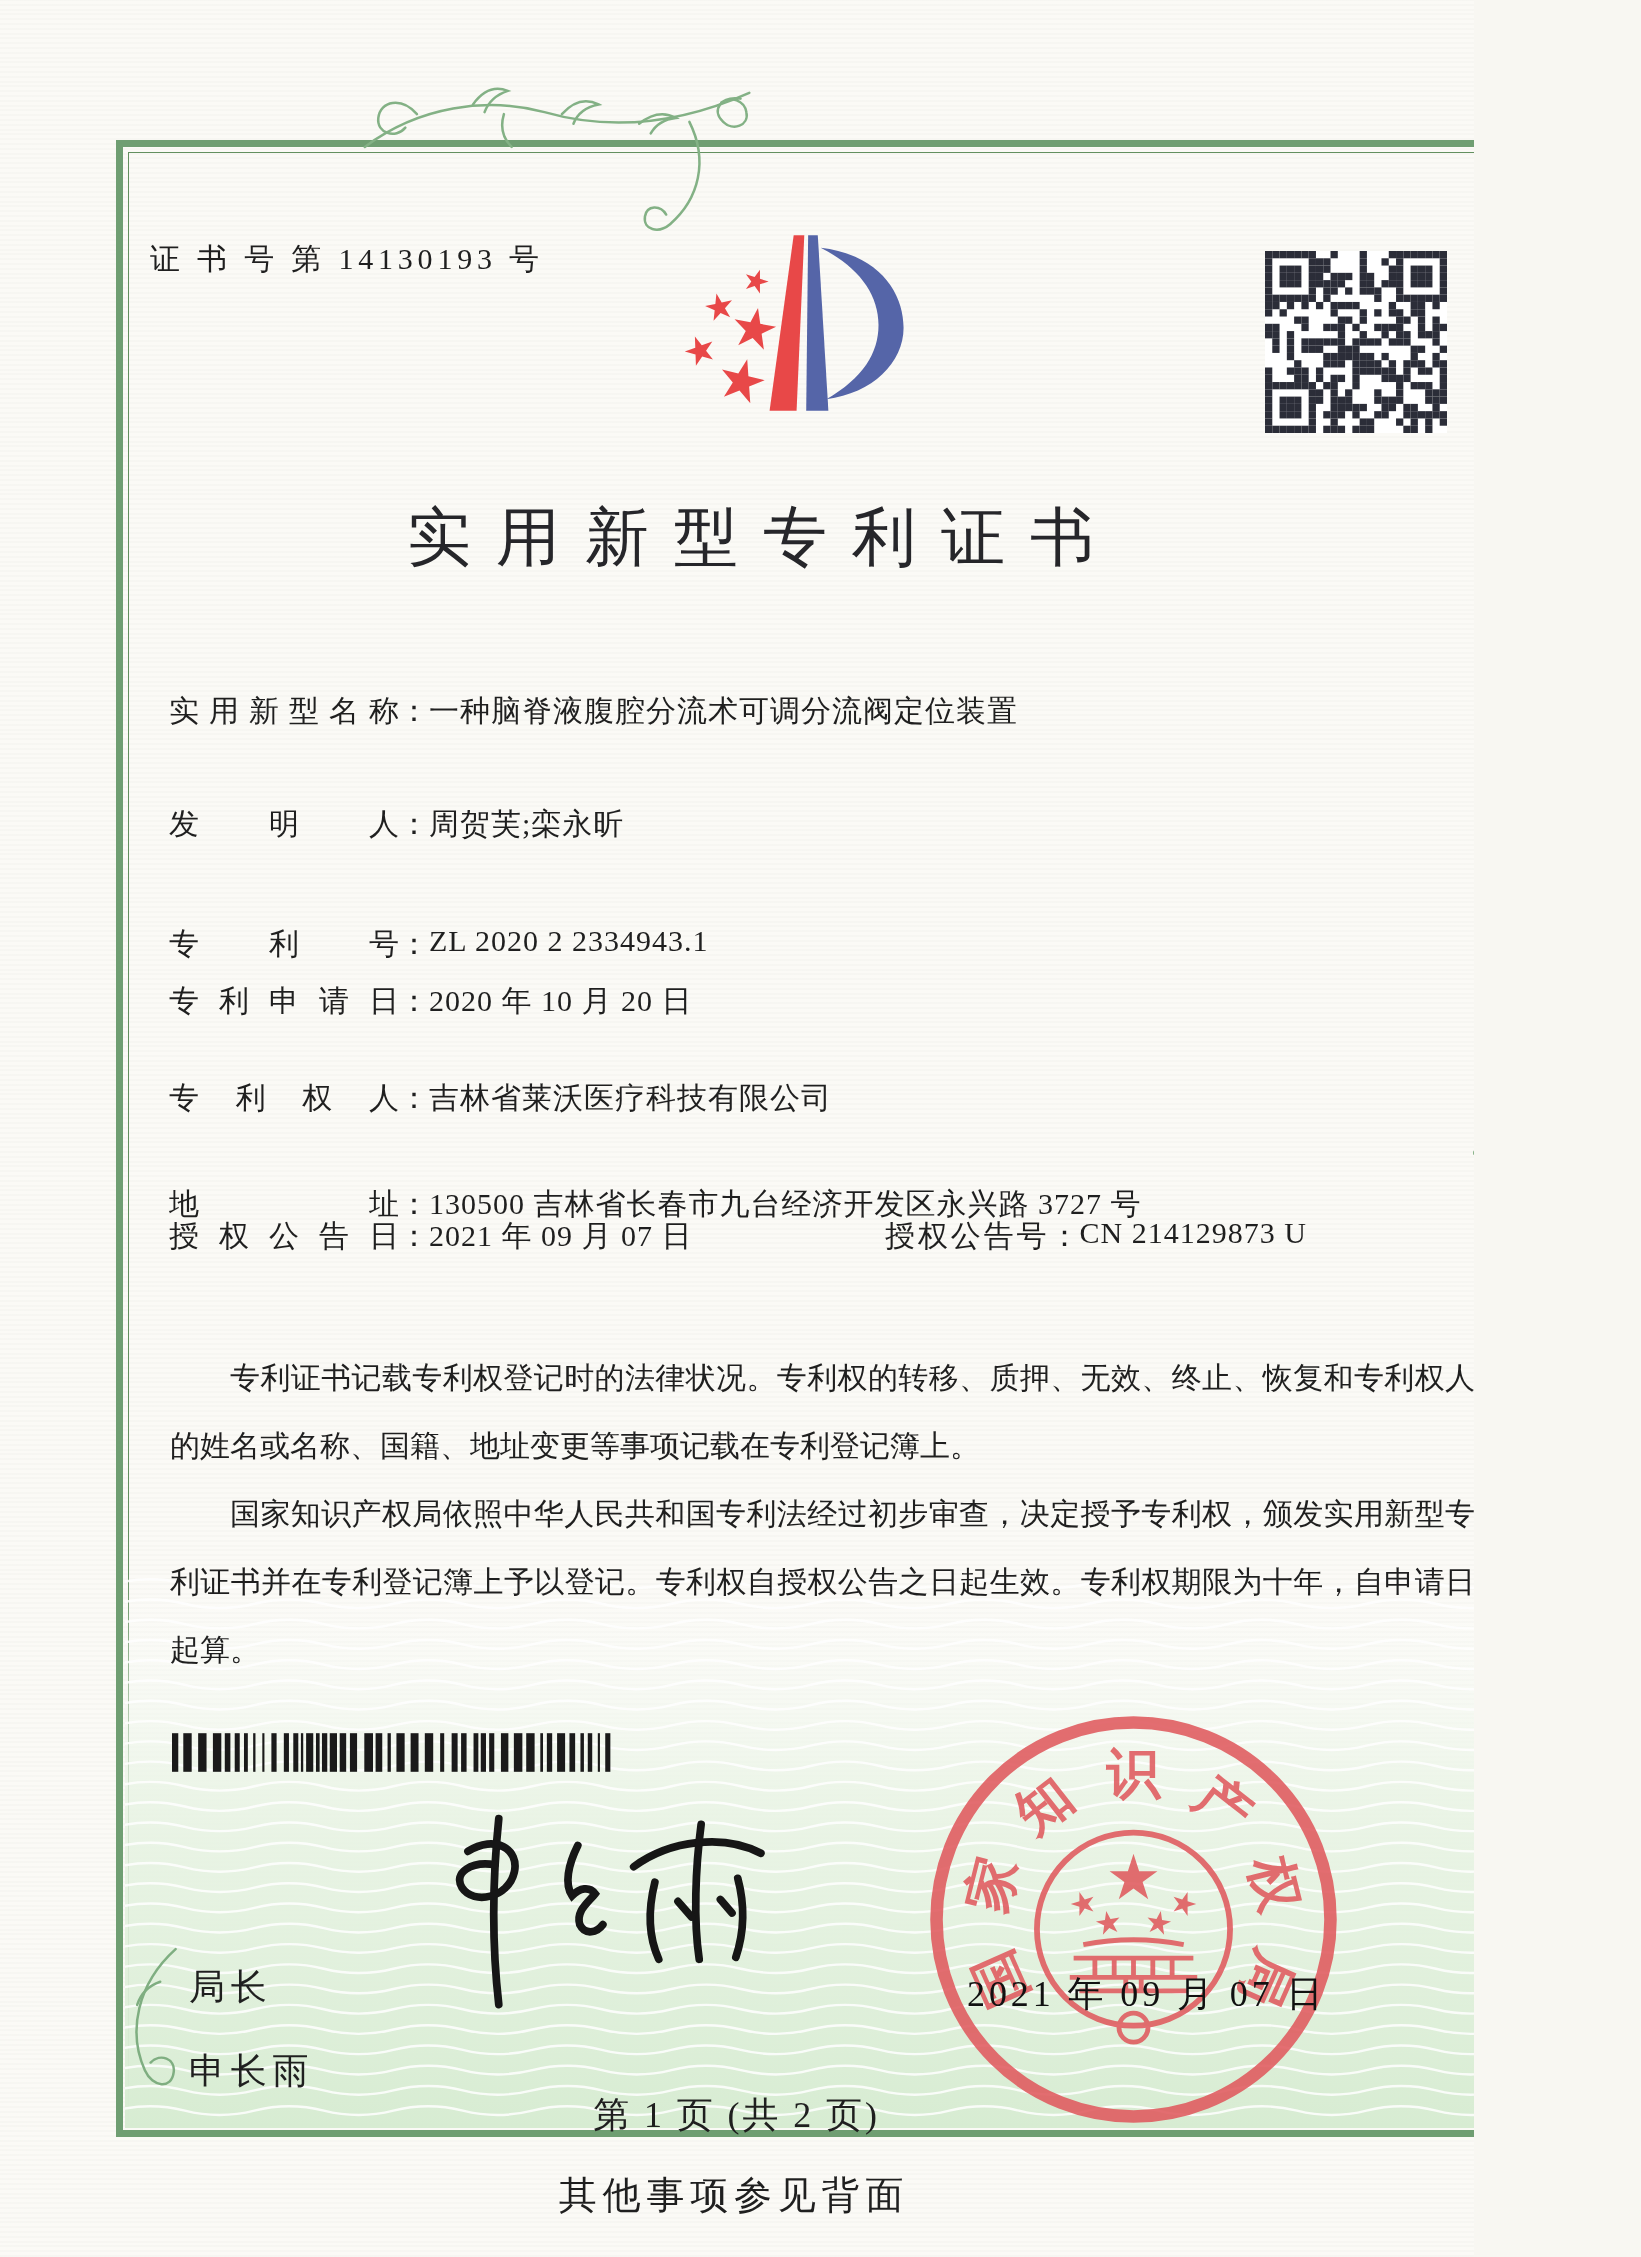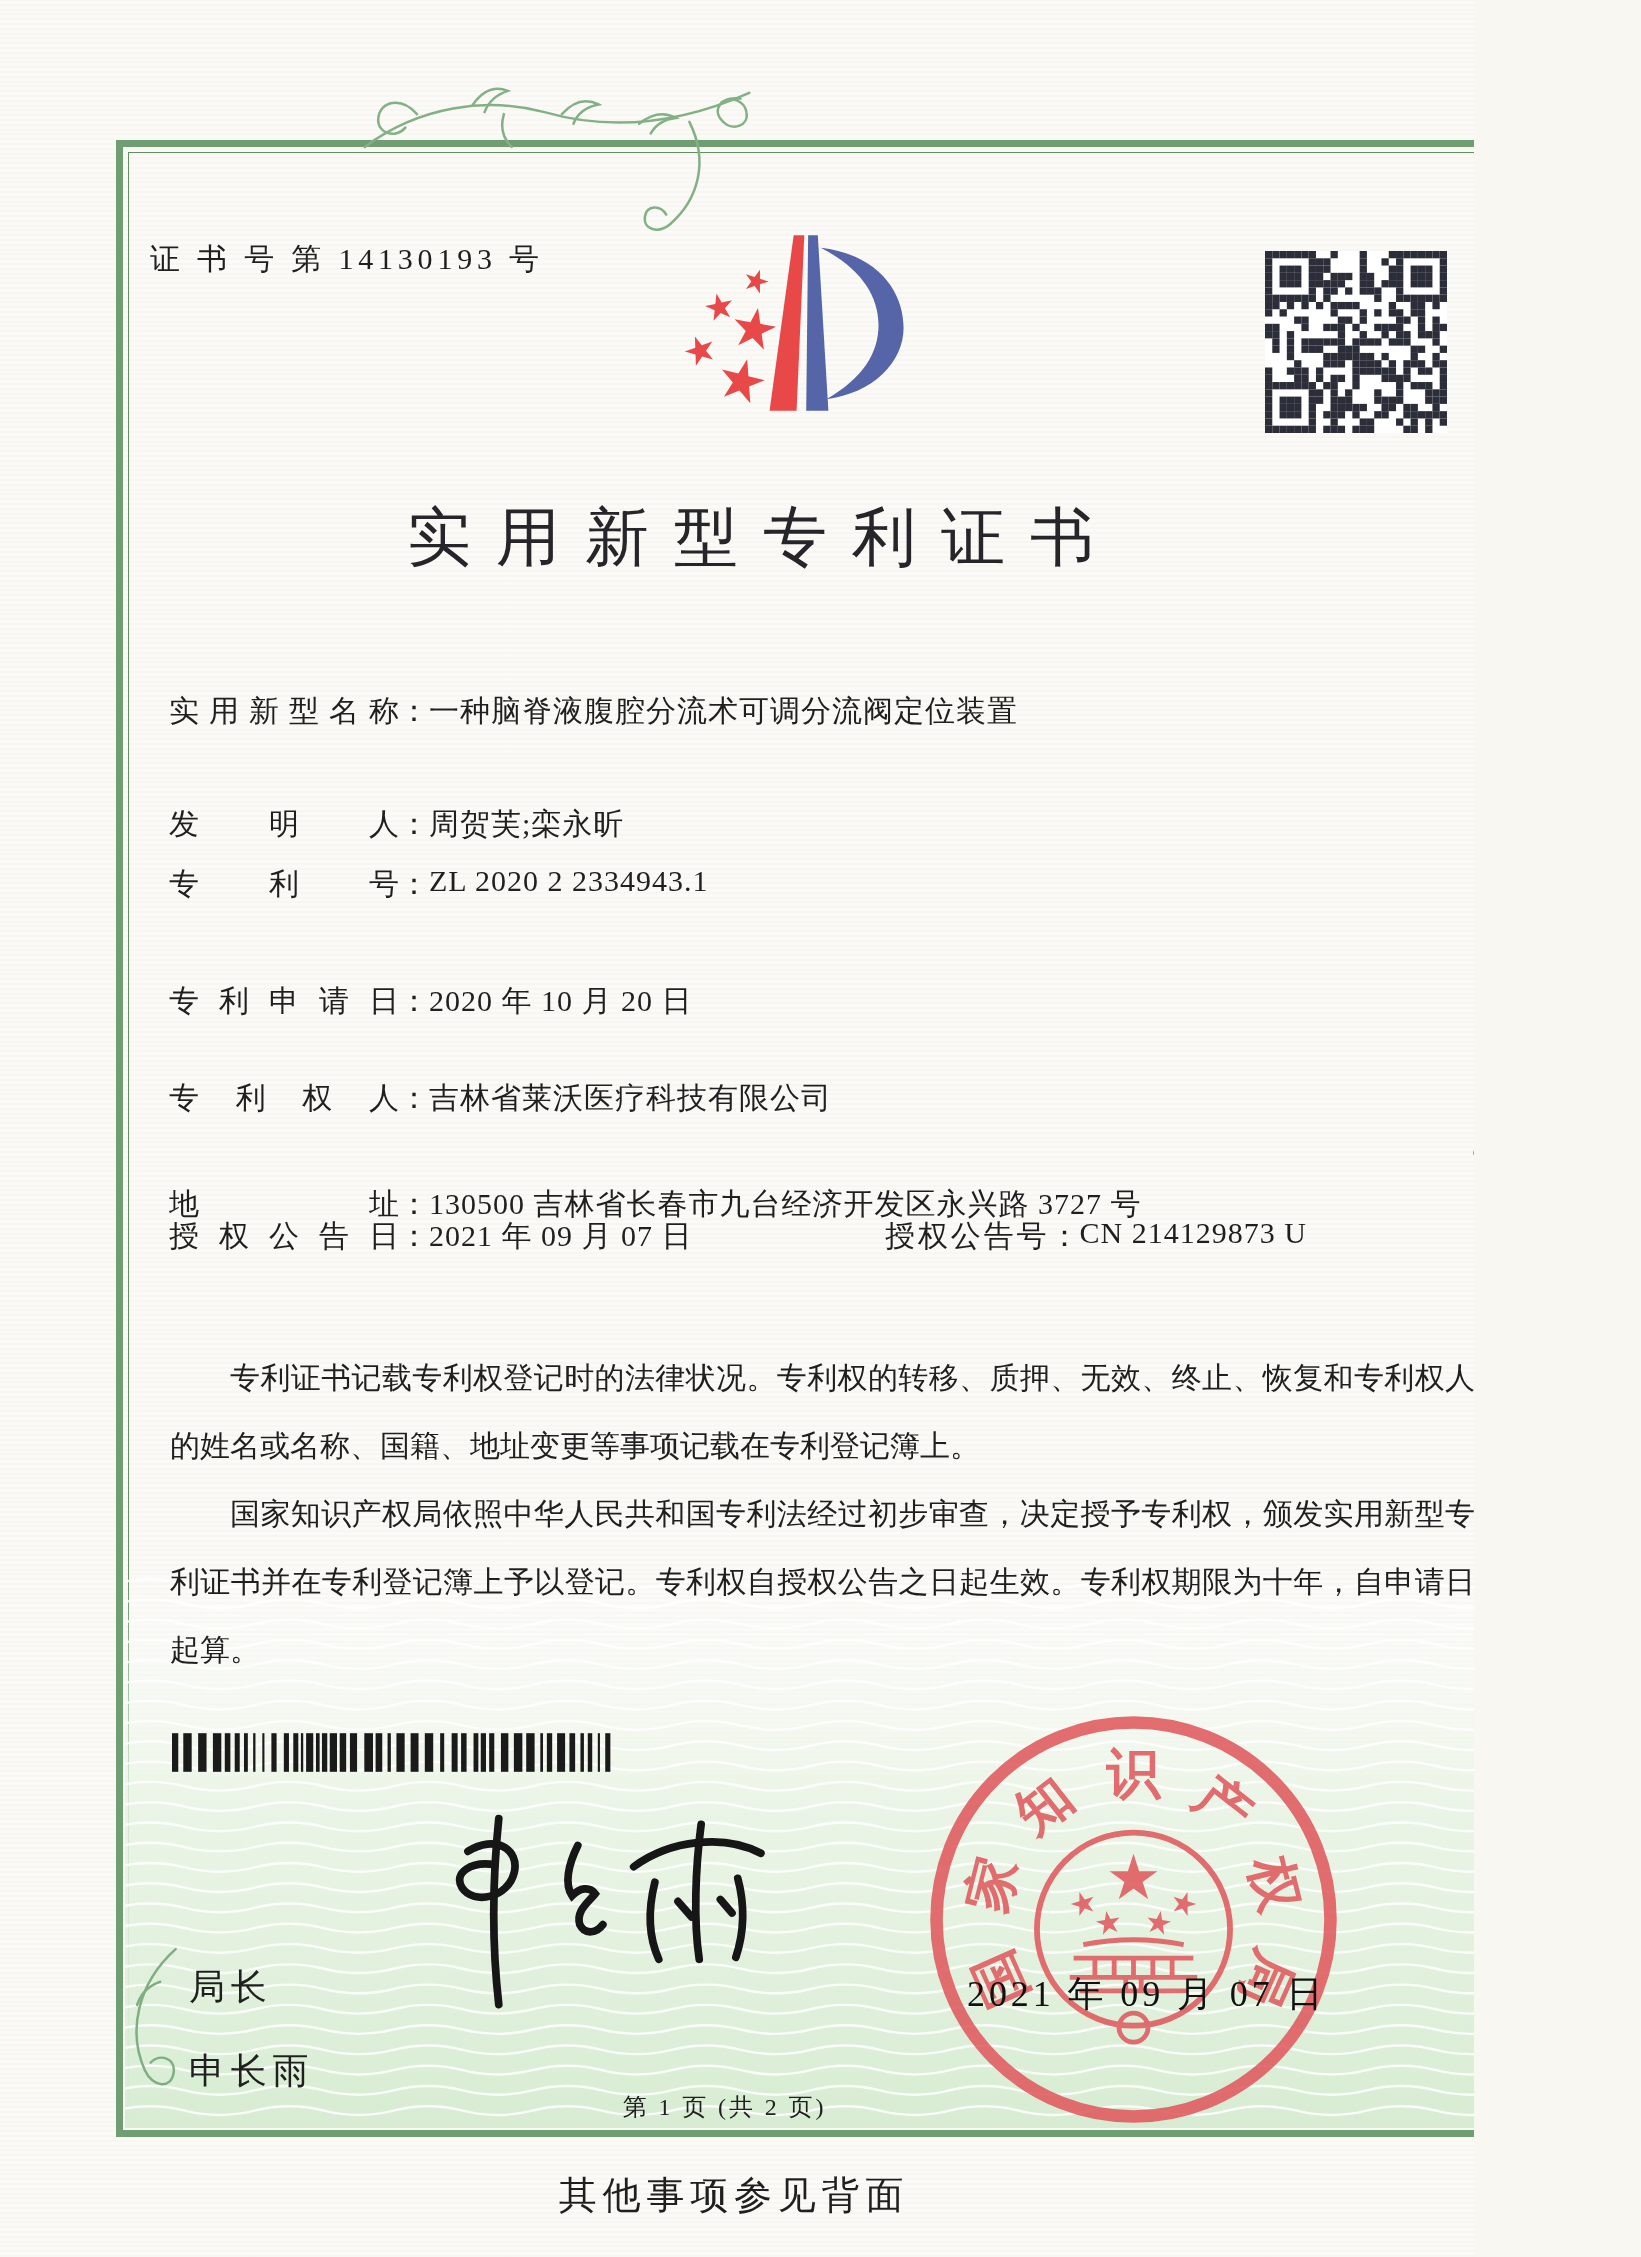--- a/index.html
+++ b/index.html
@@ -58,22 +58,22 @@
   .commissioner{position:absolute;left:189px;top:1963px;z-index:2;font-size:36px;letter-spacing:5.8px;}
   .commissioner div{margin-bottom:35px;}
   .signature{position:absolute;left:406px;top:1807px;z-index:2;}
   .seal{position:absolute;left:923px;top:1709px;z-index:2;}
   .seal-date{
     position:absolute;left:967px;top:1970px;z-index:3;
     font-size:36px;letter-spacing:3.9px;color:#111;
     font-family:"Liberation Serif","DejaVu Serif",serif;
   }
   .page-indicator{
-    position:absolute;left:116px;top:2091px;width:1159px;text-align:center;
-    font-size:24px;letter-spacing:2.9px;z-index:2;padding-left:29px;
+    position:absolute;left:128px;top:2091px;width:1159px;text-align:center;
+    font-size:36px;letter-spacing:2.9px;z-index:2;padding-left:29px;
   }
   .footer-note{
     position:absolute;left:116px;top:2170px;width:1236px;text-align:center;
     font-size:38px;letter-spacing:5.8px;z-index:2;
   }
   .flourish{position:absolute;z-index:3;}
 </style>
 </head>
 <body>
 
@@ -502,21 +502,21 @@
     </svg>
 
   <div class="doc-title">实用新型专利证书</div>
 
   <div class="field-row" style="top:691px;">
     <span class="f-label">实用新型名称</span><span class="f-colon">：</span><span class="f-value">一种脑脊液腹腔分流术可调分流阀定位装置</span>
   </div>
   <div class="field-row" style="top:804px;">
     <span class="f-label">发明人</span><span class="f-colon">：</span><span class="f-value">周贺芙;栾永昕</span>
   </div>
-  <div class="field-row" style="top:864px;">
+  <div class="field-row" style="top:924px;">
     <span class="f-label">专利号</span><span class="f-colon">：</span><span class="f-value">ZL 2020 2 2334943.1</span>
   </div>
   <div class="field-row" style="top:981px;">
     <span class="f-label">专利申请日</span><span class="f-colon">：</span><span class="f-value">2020 年 10 月 20 日</span>
   </div>
   <div class="field-row" style="top:1078px;">
     <span class="f-label">专利权人</span><span class="f-colon">：</span><span class="f-value">吉林省莱沃医疗科技有限公司</span>
   </div>
   <div class="field-row" style="top:1184px;">
     <span class="f-label">地址</span><span class="f-colon">：</span><span class="f-value">130500 吉林省长春市九台经济开发区永兴路 3727 号</span>

